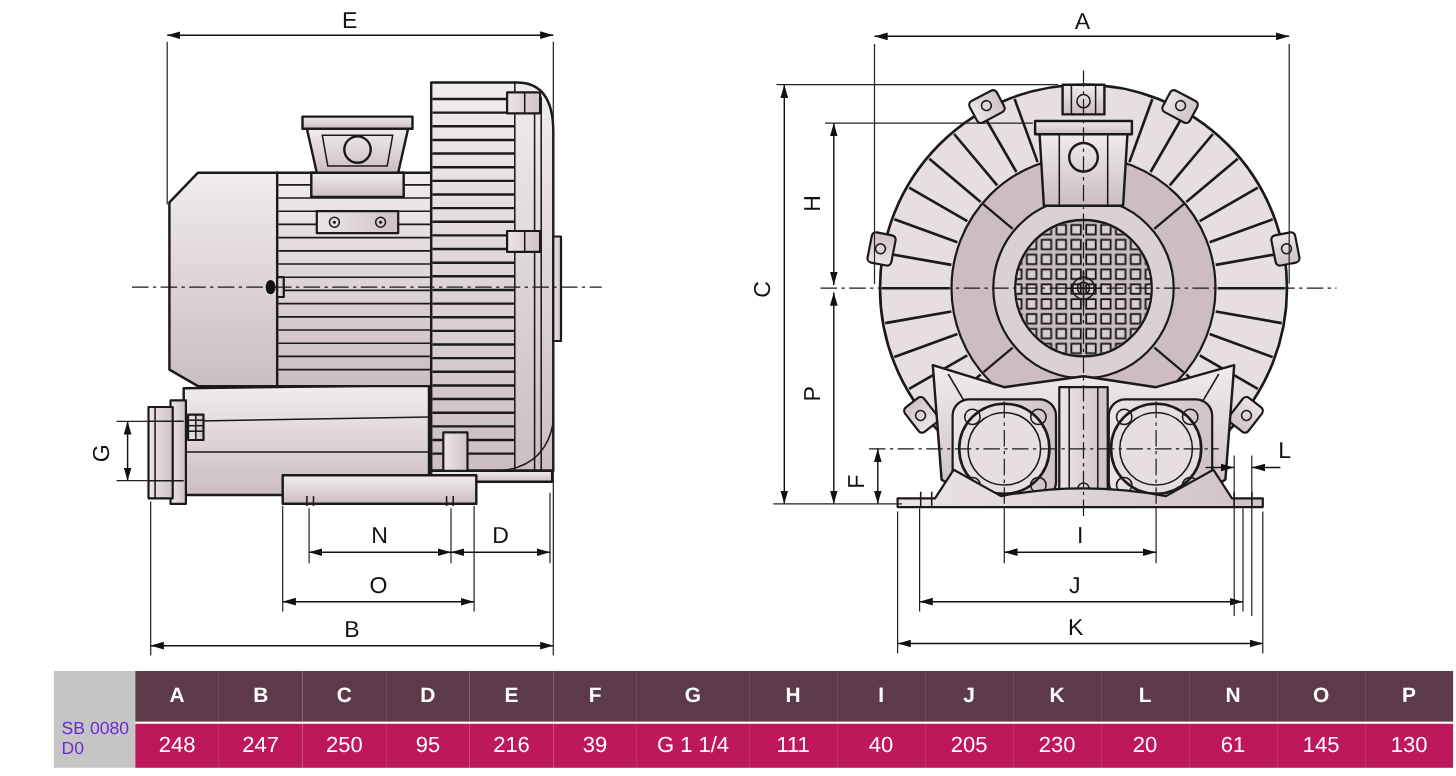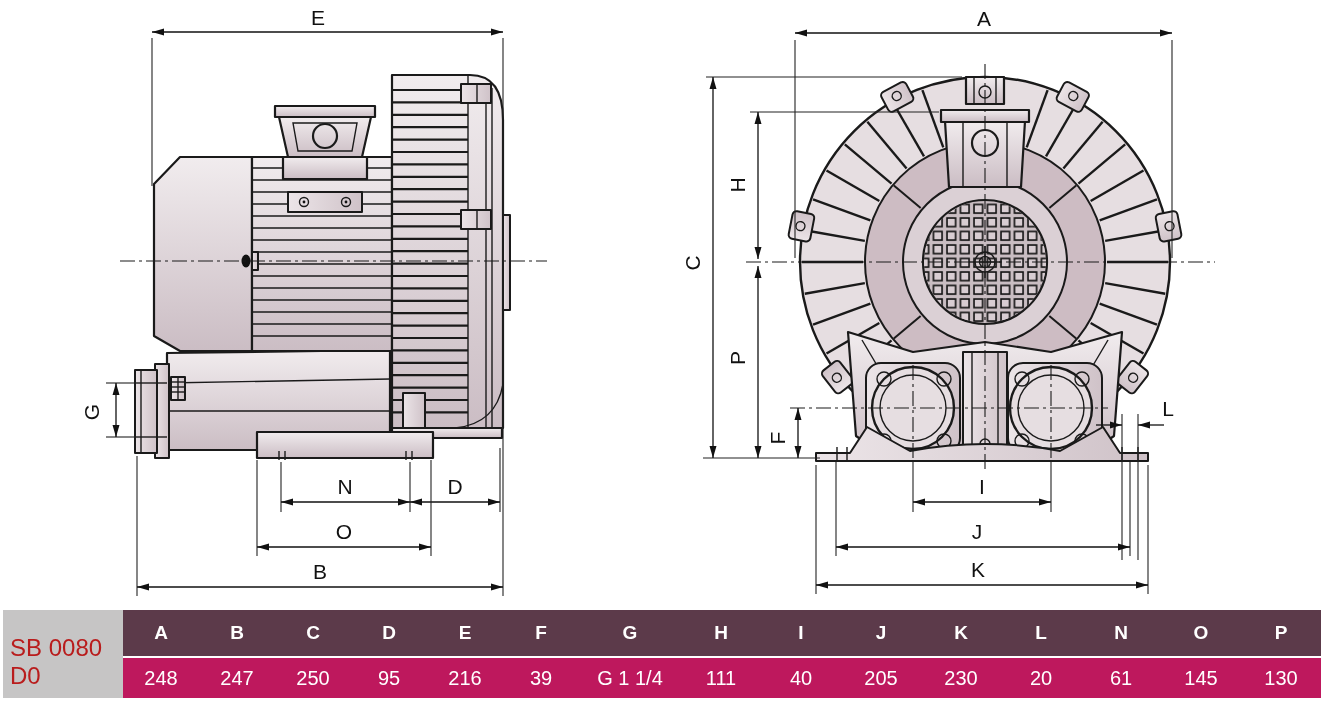--- a/index.html
+++ b/index.html
@@ -15,22 +15,22 @@
   .hribs line{stroke:#1a1a1a;stroke-width:2.2;}
   .spokes line{stroke:#1a1a1a;stroke-width:2;}
   .cl{fill:none;stroke:#1a1a1a;stroke-width:1.1;stroke-dasharray:15 4 3 4;}
   .dim{fill:none;stroke:#111;stroke-width:1.3;}
   .ext{fill:none;stroke:#222;stroke-width:1.1;}
   .dtxt{font-family:"Liberation Sans",sans-serif;font-size:21px;fill:#111;}
   
   .dim-table{position:absolute;left:3px;top:610px;width:1318px;display:grid;
     grid-template-columns:120px 76px 76px 76px 76px 76px 76px 102px 80px 80px 80px 80px 80px 80px 80px 80px;
     grid-template-rows:46px 40px;row-gap:2px;background:#fff;}
-  .model-cell{grid-row:1/3;background:#c6c5c5;color:#b91c1c;font-size:24px;
-    display:flex;align-items:flex-end;padding:0 0 8px 7px;box-sizing:border-box;}
+  .model-cell{grid-row:1/3;background:#c6c5c5;color:#6d28d9;font-size:16px;
+    display:flex;align-items:flex-end;padding:0 0 8px 7px;box-sizing:border-box;margin-left:46px;}
   .hcell{background:#5c3a4a;color:#fff;font-weight:bold;font-size:19px;
     display:flex;align-items:center;justify-content:center;}
   .vcell{background:#be185d;color:#fff;font-size:20px;
     display:flex;align-items:center;justify-content:center;}
 </style>
 </head>
 <body>
 
 <svg viewBox="0 0 1324 608" width="1324" height="608">
   <defs>

